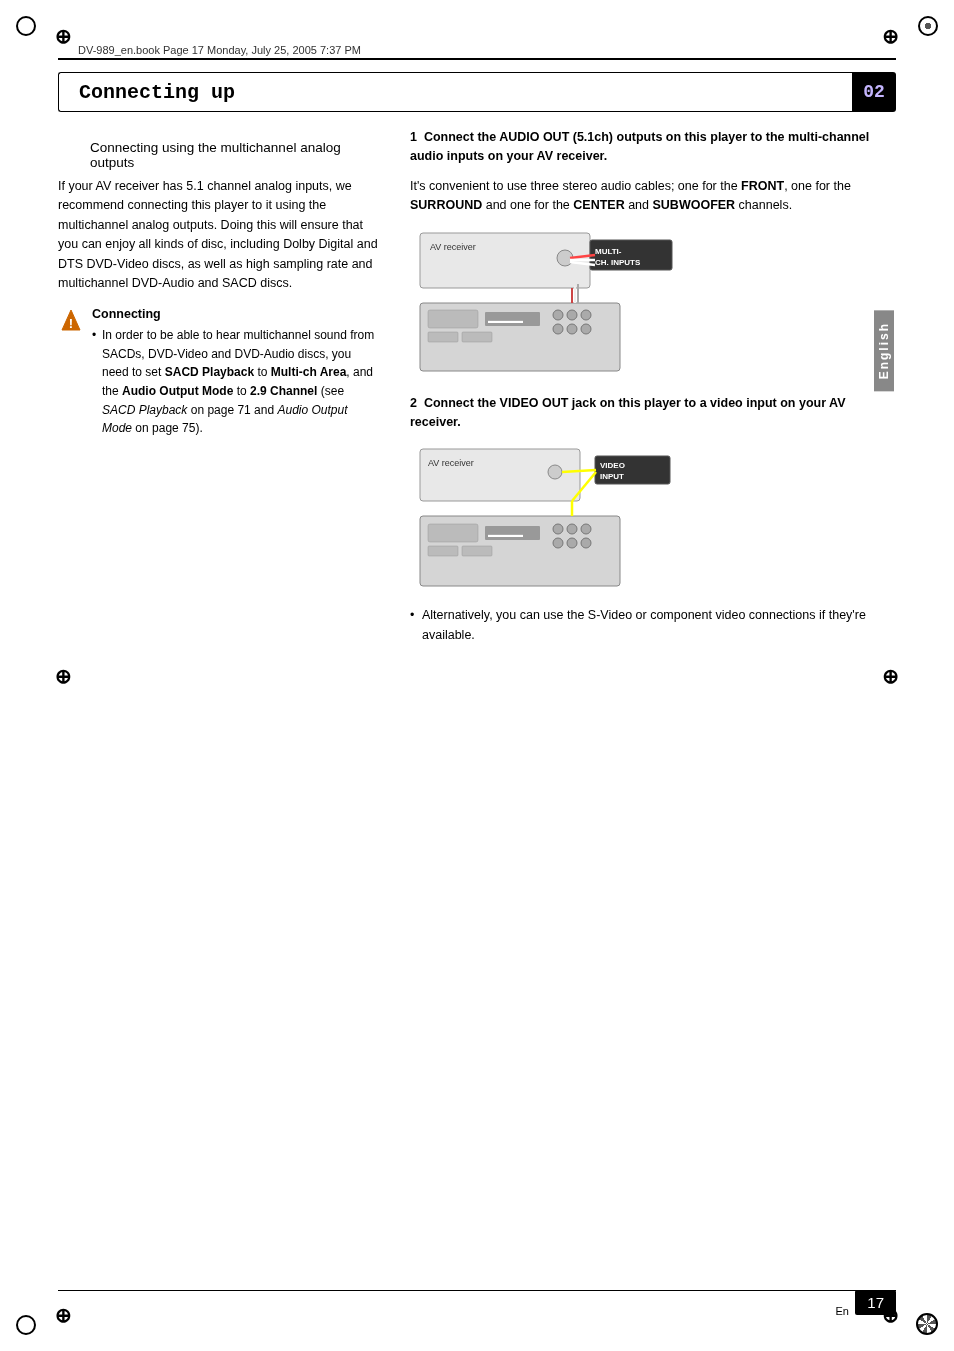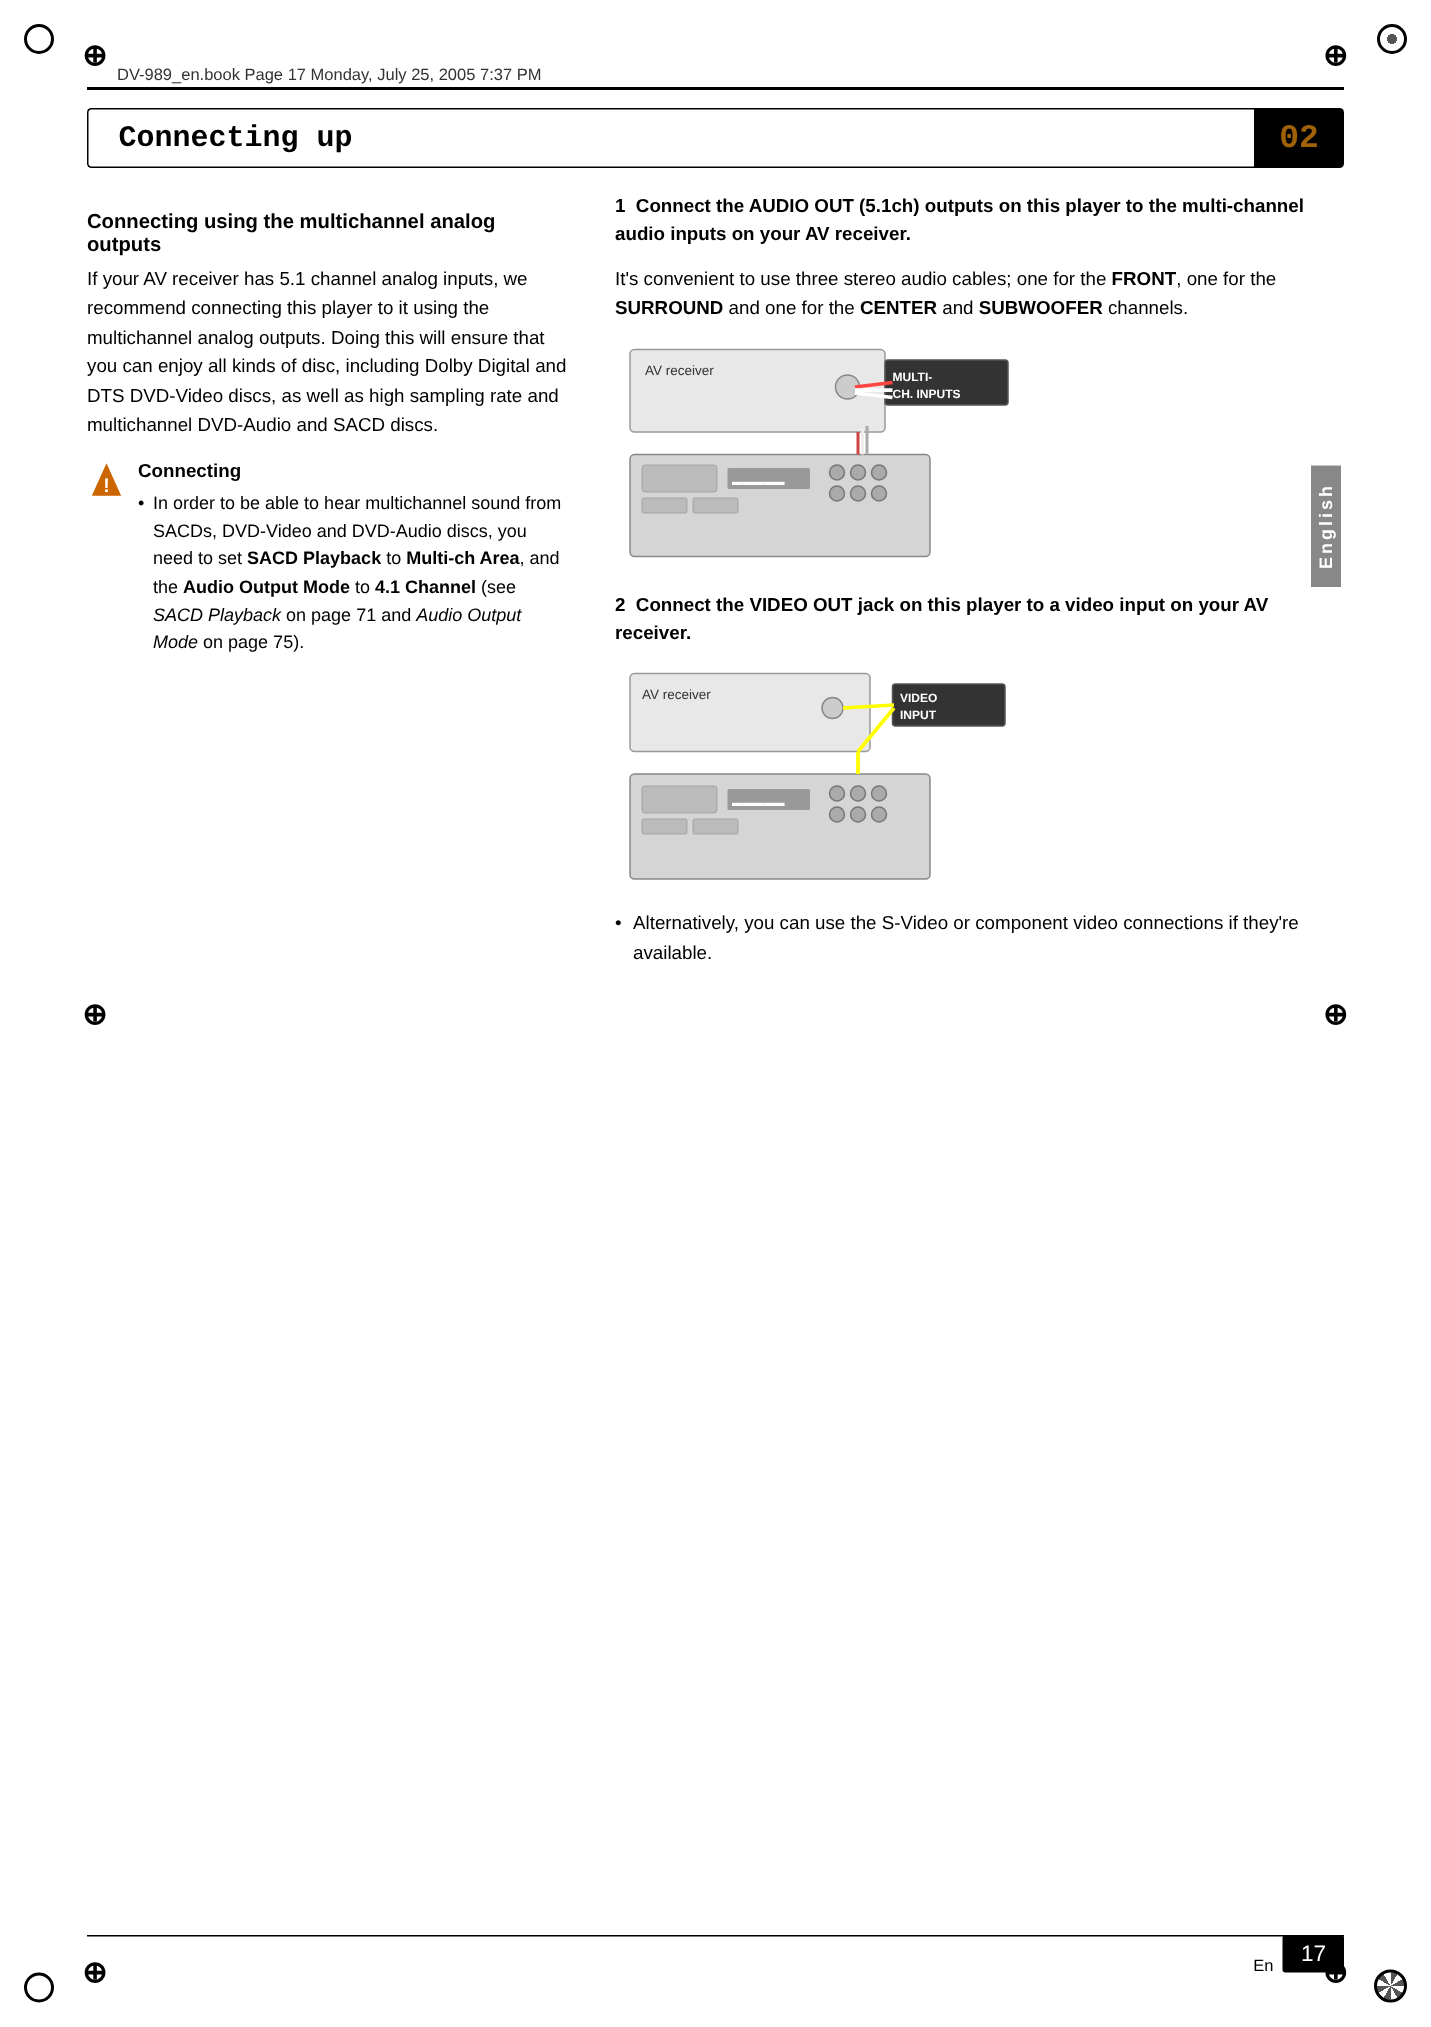--- a/index.html
+++ b/index.html
@@ -60,45 +60,45 @@
 </div>
 
 <div style="position:absolute;top:58px;left:58px;right:58px;height:1.5px;background:#000;"></div>
 
 <div style="position:absolute;top:44px;left:78px;font-size:11px;color:#333;">DV-989_en.book  Page 17  Monday, July 25, 2005  7:37 PM</div>
 
 <div style="position:absolute;top:72px;left:58px;right:58px;display:flex;align-items:stretch;height:40px;font-family:Liberation Mono, monospace;">
   <div style="border:1.5px solid #000;border-right:none;border-radius:3px 0 0 3px;padding:5px 20px;flex:1;display:flex;align-items:center;">
     <h1 style="font-size:20px;font-weight:bold;">Connecting up</h1>
   </div>
-  <div style="background:#000;color:#a16207;width:60px;display:flex;align-items:center;justify-content:center;font-size:22px;font-weight:bold;border-radius:0 3px 3px 0;">02</div>
+  <div style="background:#000;color:#c4b5fd;width:44px;display:flex;align-items:center;justify-content:center;font-size:18px;font-weight:bold;border-radius:0 3px 3px 0;">02</div>
 </div>
 
 <div style="position:absolute;top:310px;right:60px;width:20px;background:#888;color:#fff;font-size:12px;font-weight:bold;writing-mode:vertical-rl;text-orientation:mixed;transform:rotate(180deg);padding:12px 3px;letter-spacing:2px;text-align:center;">English</div>
 
 <div style="position:absolute;top:128px;left:58px;right:82px;display:flex;gap:0;">
 
   <div style="width:342px;padding-right:20px;flex-shrink:0;">
 
 
-    <h2 style="font-size:13.5px;font-weight:bold;margin-bottom:7px;">Connecting using the multichannel analog outputs</h2>
+    <h2 style="font-size:13.5px;font-weight:normal;margin-bottom:7px;margin-left:32px;">Connecting using the multichannel analog outputs</h2>
     <p style="font-size:12.5px;line-height:1.55;margin-bottom:14px;">If your AV receiver has 5.1 channel analog inputs, we recommend connecting this player to it using the multichannel analog outputs. Doing this will ensure that you can enjoy all kinds of disc, including Dolby Digital and DTS DVD-Video discs, as well as high sampling rate and multichannel DVD-Audio and SACD discs.</p>
 
     <div style="display:flex;gap:8px;align-items:flex-start;margin-top:4px;">
       <div style="flex-shrink:0;margin-top:1px;">
         <svg width="26" height="26" viewBox="0 0 26 26">
           <path d="M13 2 L4 22 L22 22 Z" fill="#cc6600" stroke="#cc6600" stroke-width="1"></path>
           <text x="13" y="20" text-anchor="middle" font-size="13" font-weight="bold" fill="white">!</text>
         </svg>
       </div>
       <div>
         <div style="font-size:12.5px;font-weight:bold;margin-bottom:5px;">Connecting</div>
         <div style="padding-left:10px;position:relative;font-size:12px;line-height:1.55;">
           <span style="position:absolute;left:0;">•</span>
-          <span> In order to be able to hear multichannel sound from SACDs, DVD-Video and DVD-Audio discs, you need to set <strong>SACD Playback</strong> to <strong>Multi-ch Area</strong>, and the <strong>Audio Output Mode</strong> to <strong>4.1 Channel</strong> (see <em>SACD Playback</em> on page 71 and <em>Audio Output Mode</em> on page 75).</span>
+          <span> In order to be able to hear multichannel sound from SACDs, DVD-Video and DVD-Audio discs, you need to set <strong>SACD Playback</strong> to <strong>Multi-ch Area</strong>, and the <strong>Audio Output Mode</strong> to <strong>2.9 Channel</strong> (see <em>SACD Playback</em> on page 71 and <em>Audio Output Mode</em> on page 75).</span>
         </div>
       </div>
     </div>
   </div>
 
   <div style="flex:1;padding-left:10px;">
 
     <div style="margin-bottom:12px;">
       <p style="font-size:12.5px;line-height:1.55;">
         <strong><span>1</span>&nbsp;&nbsp;<span>Connect the AUDIO OUT (5.1ch) outputs on this player to the multi-channel audio inputs on your AV receiver.</span></strong>

